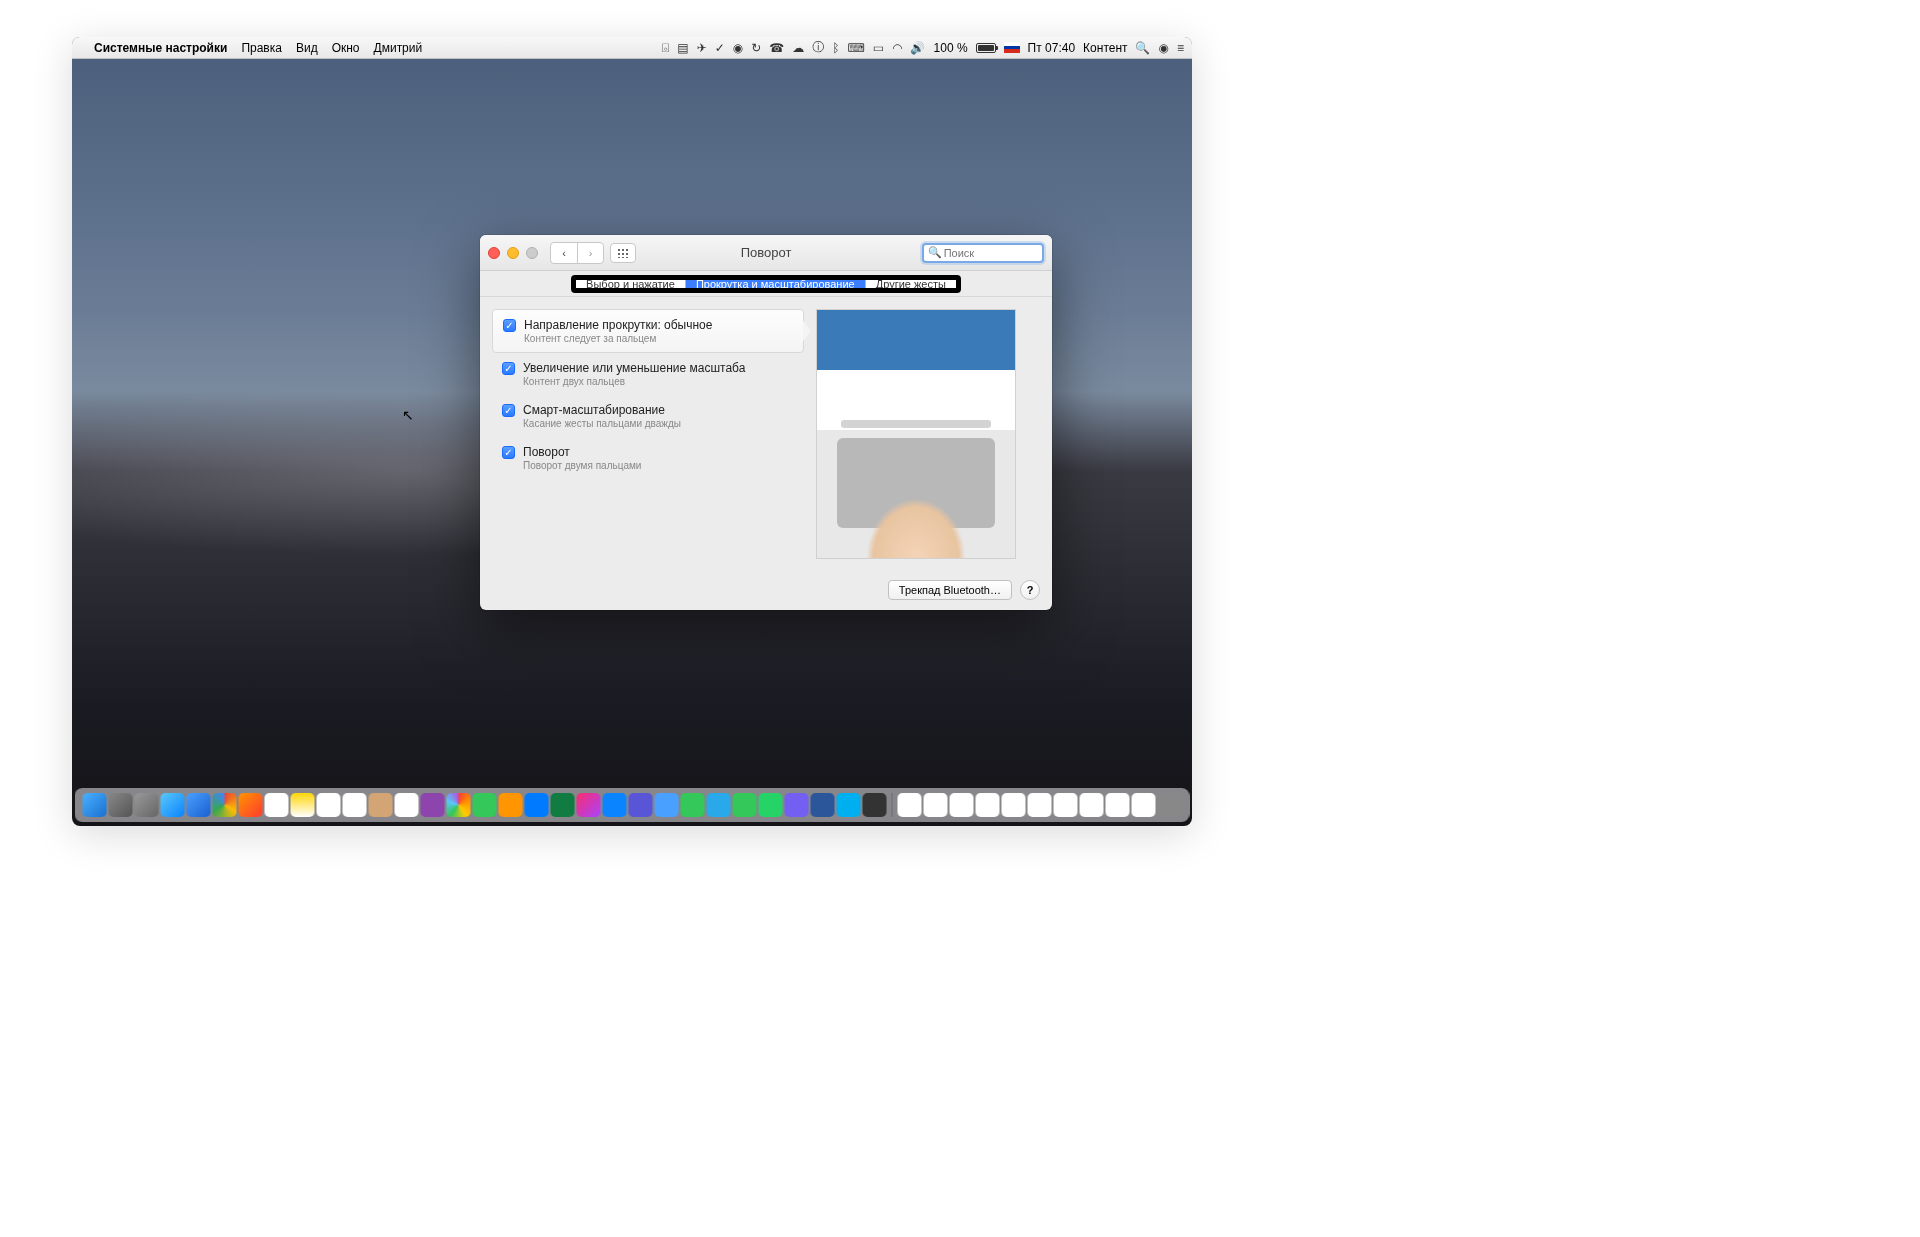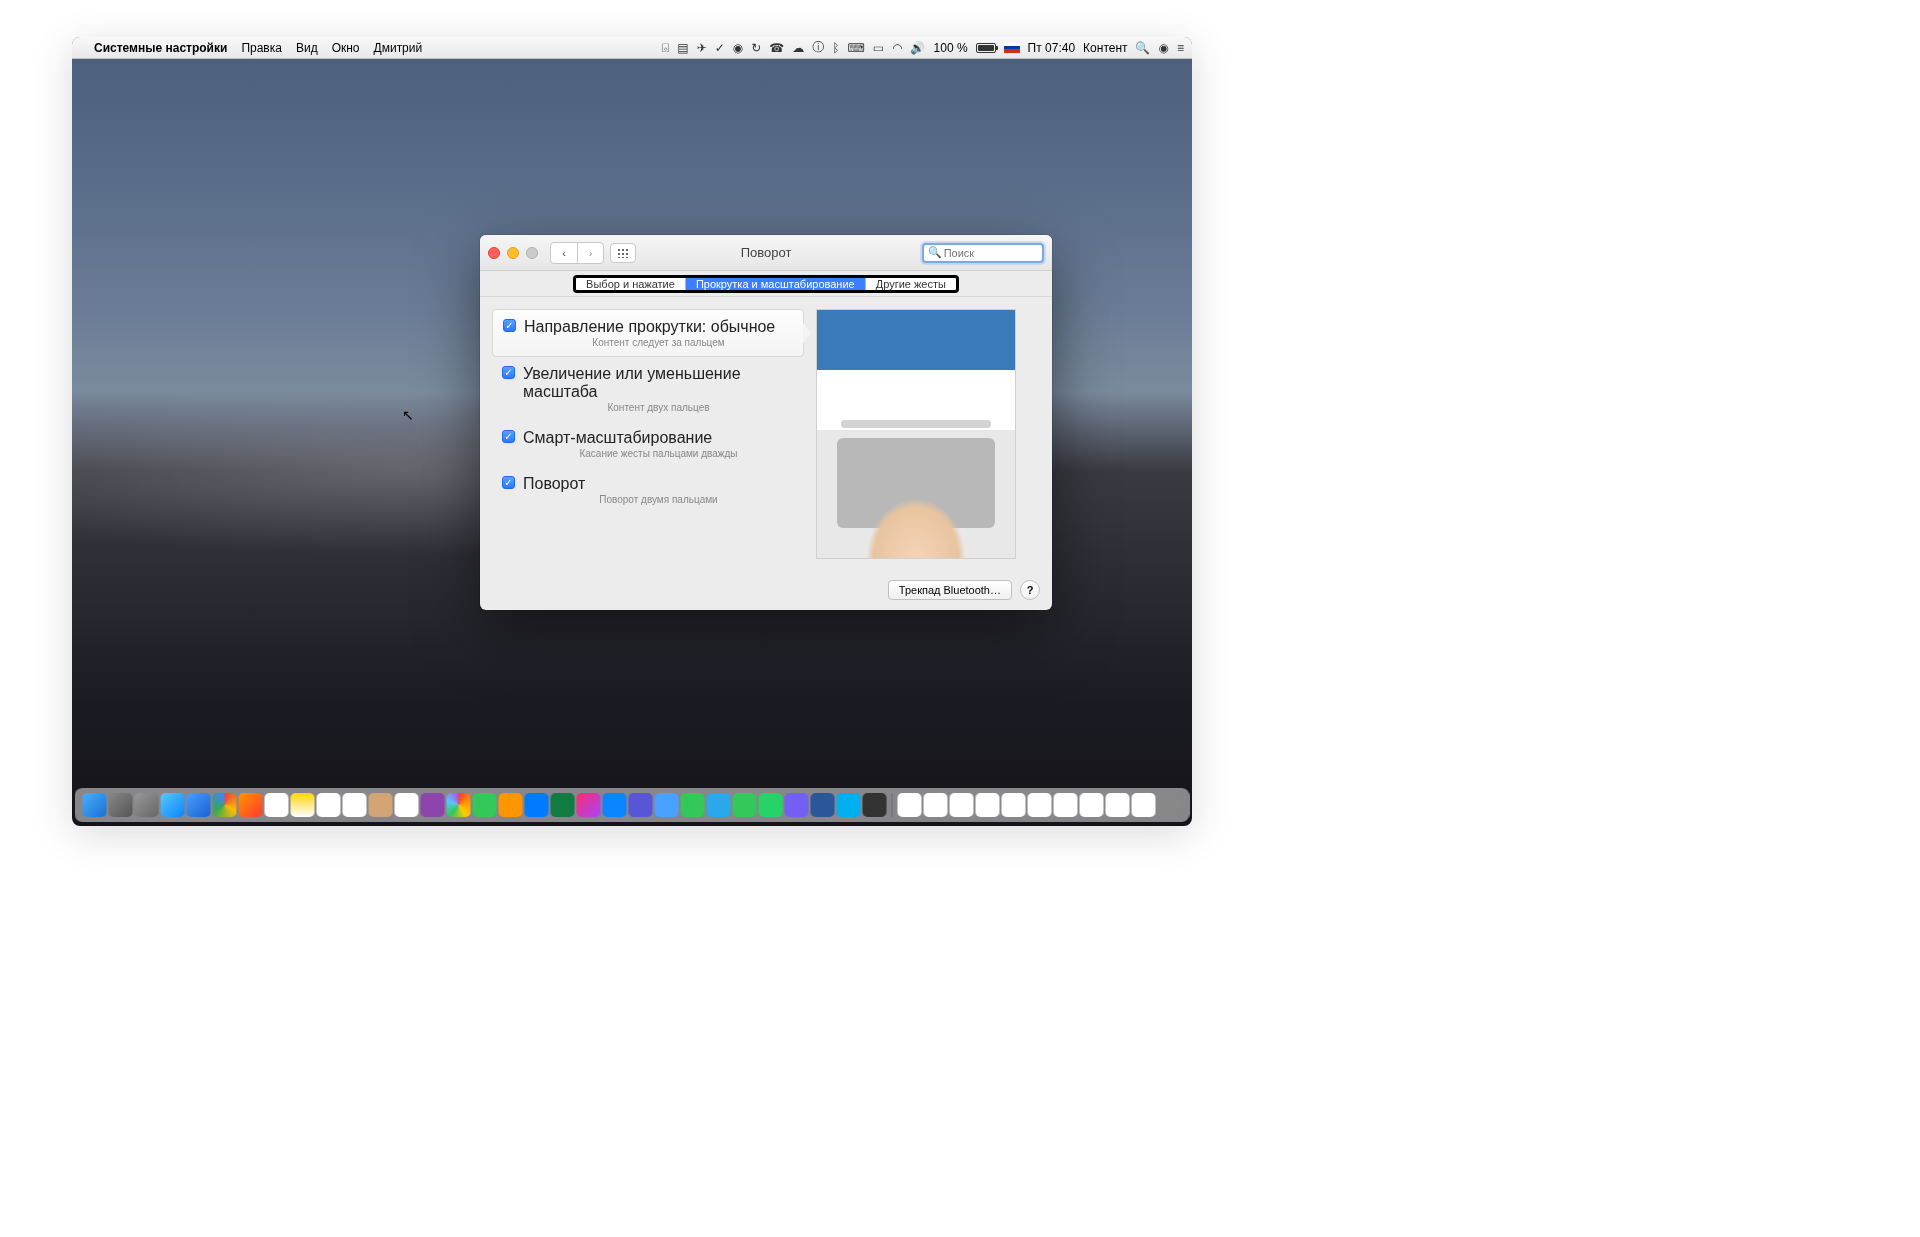--- a/index.html
+++ b/index.html
@@ -127,21 +127,21 @@
 }
 .search-icon { font-size: 11px; color: #888; margin-right: 2px; }
 
 .tabbar {
   height: 26px; display: flex; justify-content: center; align-items: center;
   background: #ececec;
   border-bottom: 1px solid #d8d8d8;
 }
 .tabs {
   display: flex;
-  border: 3px solid #000000; border-radius: 4px; overflow: hidden;
+  border: 5px solid #000000; border-radius: 4px; overflow: hidden;
   background: #fff; height: 18px;
 }
 .tab {
   padding: 0 10px; font-size: 11px;
   display: flex; align-items: center;
   color: #333;
 }
 .tab + .tab { border-left: 1px solid #b8b8b8; }
 .tab.active { background: #3d7eff; color: #fff; }
 
@@ -171,22 +171,22 @@
 }
 .checkbox {
   width: 13px; height: 13px; border-radius: 3px;
   background: linear-gradient(to bottom, #5aa0ff, #2a7aff);
   border: 0.5px solid #1a6aff;
   display: flex; align-items: center; justify-content: center;
   color: #fff; font-size: 10px; flex-shrink: 0;
   margin-top: 1px;
 }
 .opt-text { flex: 1; }
-.opt-title { font-size: 16px; color: #222; }
-.opt-sub { font-size: 10px; color: #888; margin-top: 1px; text-align: center; }
+.opt-title { font-size: 12px; color: #222; }
+.opt-sub { font-size: 10px; color: #888; margin-top: 1px; }
 
 .preview {
   width: 200px; display: flex; flex-direction: column;
   background: #fff; border: 1px solid #d0d0d0;
 }
 .preview-screen {
   height: 120px;
   background: linear-gradient(to bottom, #3a7ab8 0 50%, #fff 50% 100%);
   position: relative;
 }

